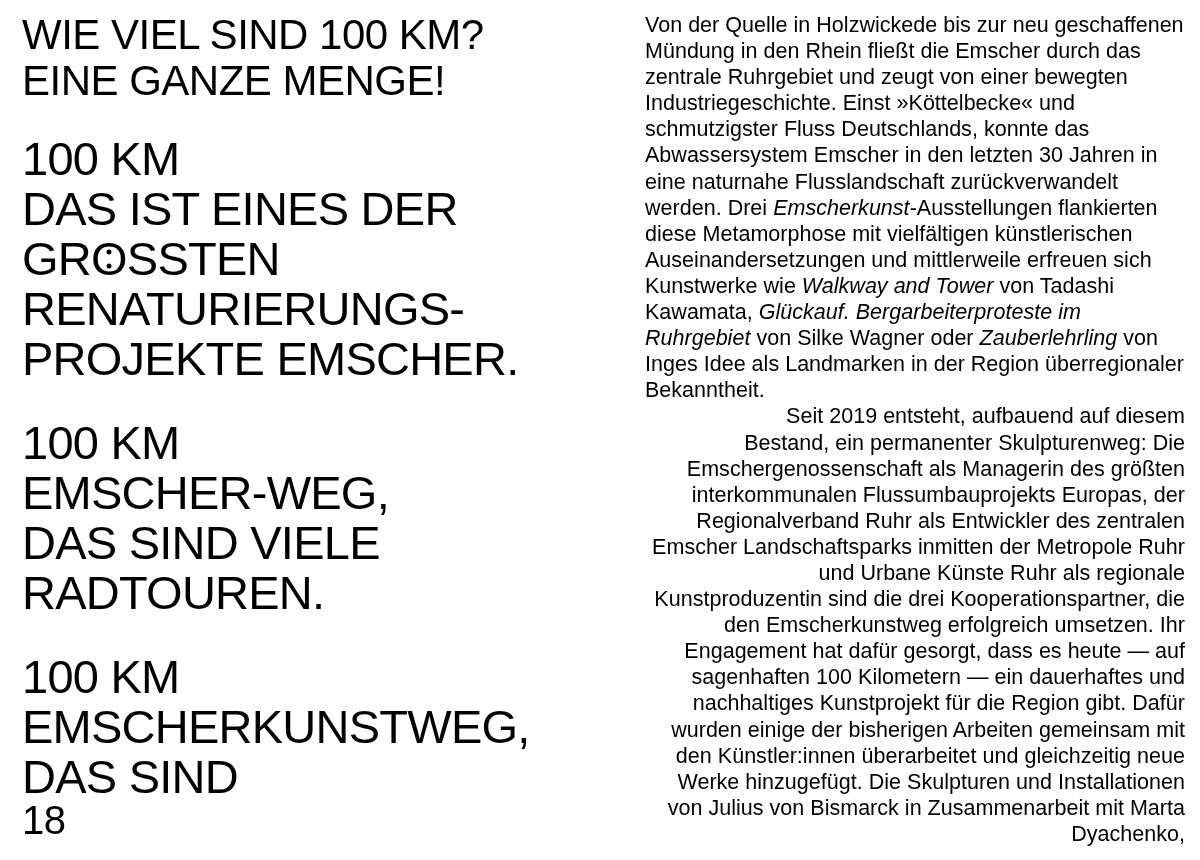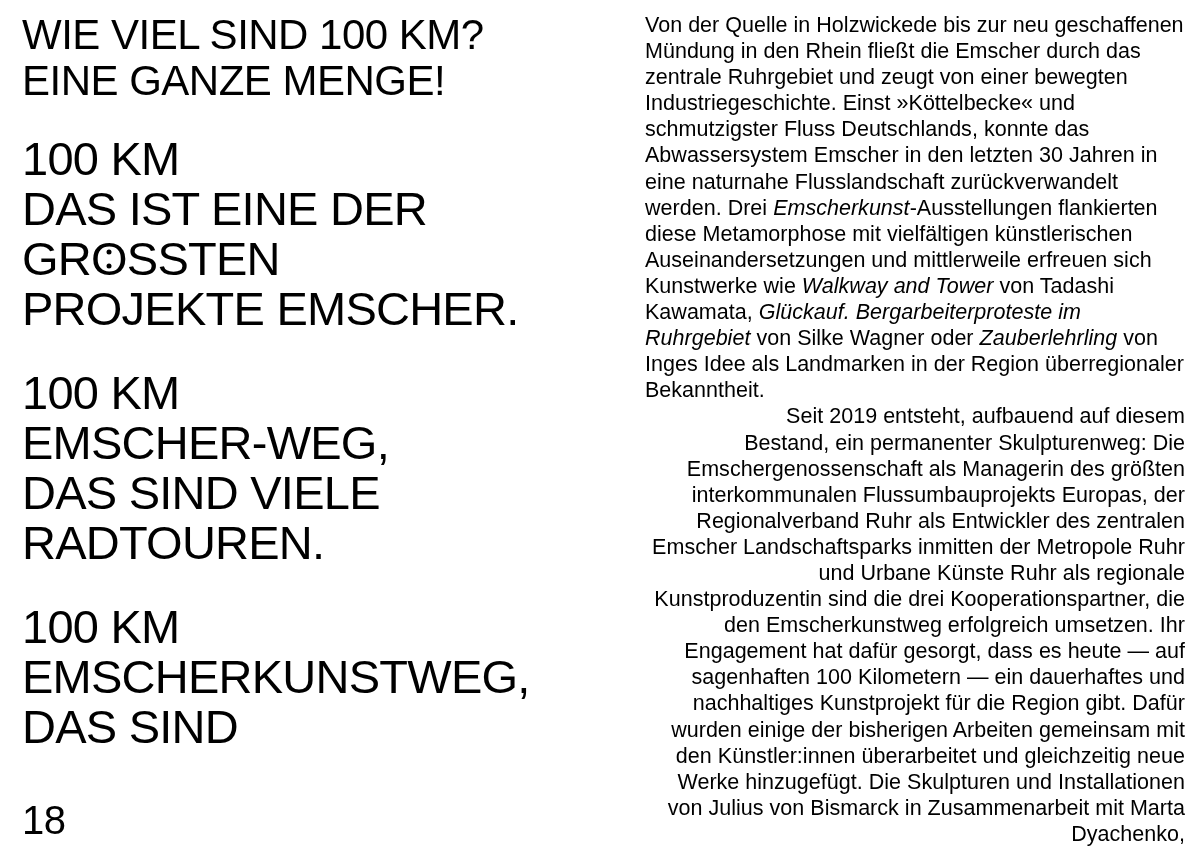--- a/index.html
+++ b/index.html
@@ -149,22 +149,23 @@
   <div class="page page-left">
     <div class="page-body-left">
 
       <div class="kicker">
         <span class="kicker-line">WIE VIEL SIND 100 KM?</span>
         <span class="kicker-line">EINE GANZE MENGE!</span>
       </div>
 
       <div class="stat-block">
         <span class="stat-line">100 KM</span>
-        <span class="stat-line">DAS IST EINE DER</span>
+        <span class="stat-line">DAS IST EINES DER</span>
         <span class="stat-line"><span>GR</span><span class="oe-glyph"><span>O</span><span class="oe-dots"></span></span><span>SSTEN</span></span>
+        <span class="stat-line">RENATURIERUNGS-</span>
         <span class="stat-line">PROJEKTE EMSCHER.</span>
       </div>
 
       <div class="stat-block">
         <span class="stat-line">100 KM</span>
         <span class="stat-line">EMSCHER-WEG,</span>
         <span class="stat-line">DAS SIND VIELE</span>
         <span class="stat-line">RADTOUREN.</span>
       </div>
 

